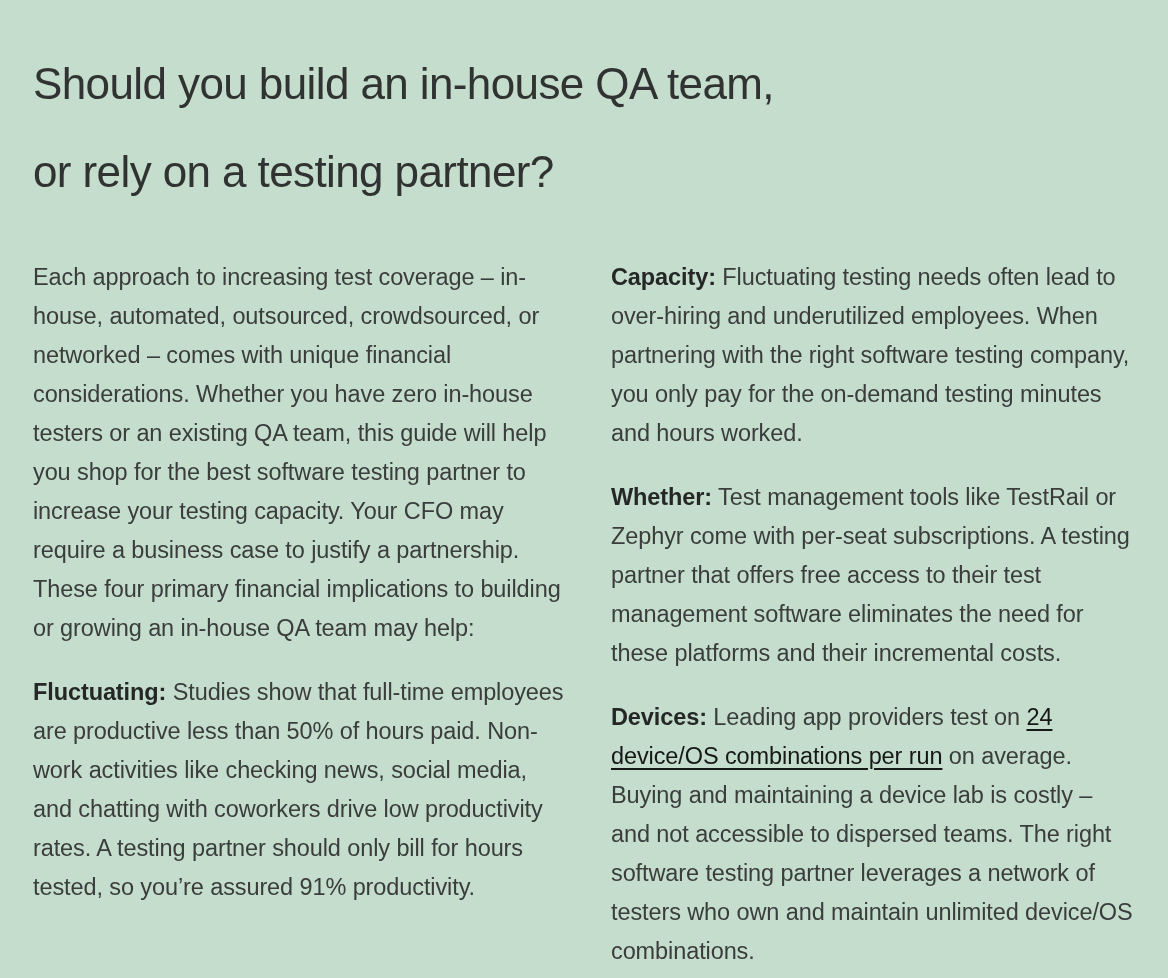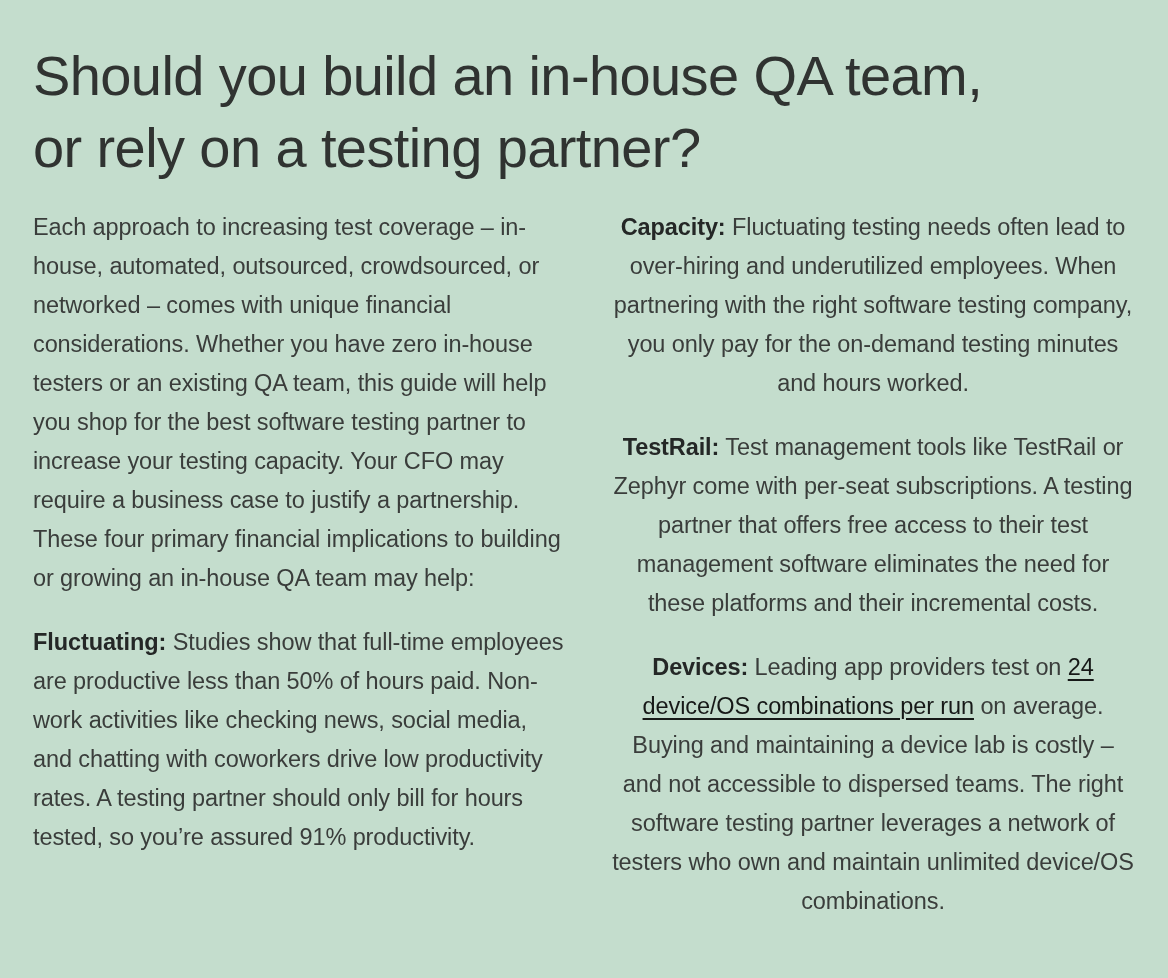--- a/index.html
+++ b/index.html
@@ -10,38 +10,38 @@
   }
   body {
     background: #c4ddcd;
     font-family: "Liberation Sans", sans-serif;
     -webkit-font-smoothing: antialiased;
   }
   .content {
     padding: 40px 33px 0 33px;
   }
   h1.page-title {
-    font-size: 56px;
-    line-height: 72px;
+    font-size: 44px;
+    line-height: 88px;
     font-weight: 400;
     letter-spacing: -0.6px;
     color: #303331;
     white-space: pre-line;
   }
   .columns {
     display: flex;
     gap: 43px;
-    margin-top: 24px;
+    margin-top: 42px;
   }
   .col {
     flex: 1 1 0;
     min-width: 0;
   }
   .col.left  { max-width: 535px; }
-  .col.right { max-width: 524px; text-align: center; }
+  .col.right { max-width: 524px; }
   p.body-para {
     font-size: 23.5px;
     line-height: 39px;
     color: #3a3d3b;
     margin: 0 0 25px 0;
     letter-spacing: -0.1px;
   }
   p.body-para:last-child { margin-bottom: 0; }
   .lead-label {
     font-weight: 700;
@@ -65,19 +65,19 @@
 
     <div class="col left">
       <p class="body-para">Each approach to increasing test coverage – in-house, automated, outsourced, crowdsourced, or networked – comes with unique financial considerations. Whether you have zero in-house testers or an existing QA team, this guide will help you shop for the best software testing partner to increase your testing capacity. Your CFO may require a business case to justify a partnership. These four primary financial implications to building or growing an in-house QA team may help:</p>
 
       <p class="body-para"><span class="lead-label">Fluctuating:</span><span> Studies show that full-time employees are productive less than 50% of hours paid. Non-work activities like checking news, social media, and chatting with coworkers drive low productivity rates. A testing partner should only bill for hours tested, so you’re assured 91% productivity.</span></p>
     </div>
 
     <div class="col right">
       <p class="body-para"><span class="lead-label">Capacity:</span><span> Fluctuating testing needs often lead to over-hiring and underutilized employees. When partnering with the right software testing company, you only pay for the on-demand testing minutes and hours worked.</span></p>
 
-      <p class="body-para"><span class="lead-label">TestRail:</span><span> Test management tools like TestRail or Zephyr come with per-seat subscriptions. A testing partner that offers free access to their test management software eliminates the need for these platforms and their incremental costs.</span></p>
+      <p class="body-para"><span class="lead-label">Whether:</span><span> Test management tools like TestRail or Zephyr come with per-seat subscriptions. A testing partner that offers free access to their test management software eliminates the need for these platforms and their incremental costs.</span></p>
 
       <p class="body-para"><span class="lead-label">Devices:</span><span> Leading app providers test on </span><a href="#" class="inline-link">24 device/OS combinations per run</a><span> on average. Buying and maintaining a device lab is costly – and not accessible to dispersed teams. The right software testing partner leverages a network of testers who own and maintain unlimited device/OS combinations.</span></p>
     </div>
 
   </div>
 </div>
 
 </body></html>

